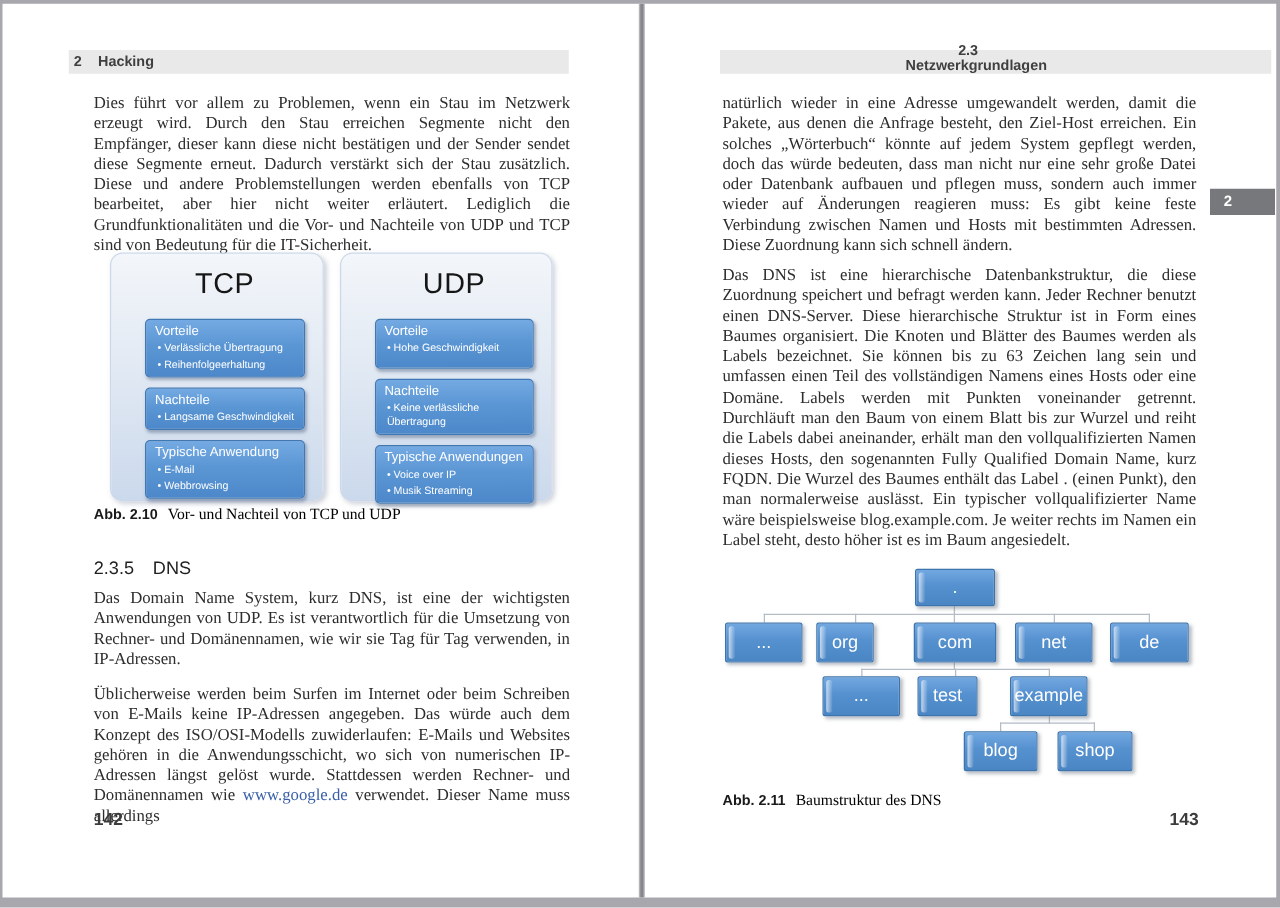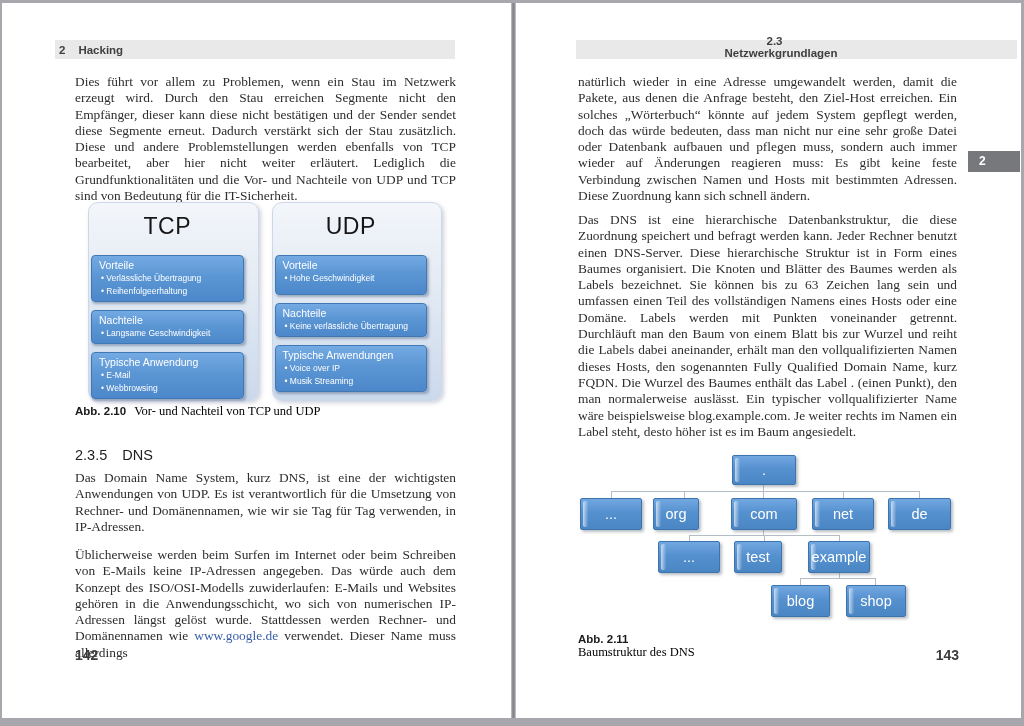--- a/index.html
+++ b/index.html
@@ -64,21 +64,21 @@
     font-family:"Liberation Sans",sans-serif;font-size:12px;font-weight:700;
     line-height:21px;padding-left:11px;box-sizing:border-box;
   }
   
   .fig210{position:absolute;left:86px;top:199px;width:354px;height:199px;display:flex;gap:13px;}
   .proto-box{
     flex:1;border-radius:10px;box-sizing:border-box;
     background:linear-gradient(180deg,#f3f6fa 0%,#e4ebf4 40%,#cbd9ec 100%);
     border:1px solid #ccd8e9;
     box-shadow:2px 2px 4px rgba(125,138,160,0.38);
-    padding:8px 14px 8px 2px;
+    padding:8px 14px 8px 27px;
   }
   .proto-title{
     text-align:center;
     font-family:"Liberation Sans",sans-serif;font-size:23px;color:#161616;
     margin:2px 0 15px 0;letter-spacing:0.5px;
   }
   .sub-box{
     border-radius:4px;box-sizing:border-box;
     background:linear-gradient(180deg,#74aae3 0%,#5b96d4 45%,#4c88ca 100%);
     border:1px solid #4078b3;
@@ -219,21 +219,21 @@
         <div class="pnode" style="left:729px;top:495px;width:66px;">com</div>
         <div class="pnode" style="left:810px;top:495px;width:62px;">net</div>
         <div class="pnode" style="left:886px;top:495px;width:63px;">de</div>
         <div class="pnode" style="left:656px;top:538px;width:62px;">...</div>
         <div class="pnode" style="left:732px;top:538px;width:48px;">test</div>
         <div class="pnode" style="left:806px;top:538px;width:62px;">example</div>
         <div class="pnode" style="left:769px;top:582px;width:59px;">blog</div>
         <div class="pnode" style="left:844px;top:582px;width:60px;">shop</div>
       </div>
 
-      <div class="caption" style="left:576px;top:630px;flex-direction:column;">
+      <div class="caption" style="left:576px;top:630px;">
         <span class="cap-label">Abb. 2.11</span>
         <span class="cap-text">Baumstruktur des DNS</span>
       </div>
 
       <div class="page-num pn-right">143</div>
     </div>
 
   </div>
 </div>
 

